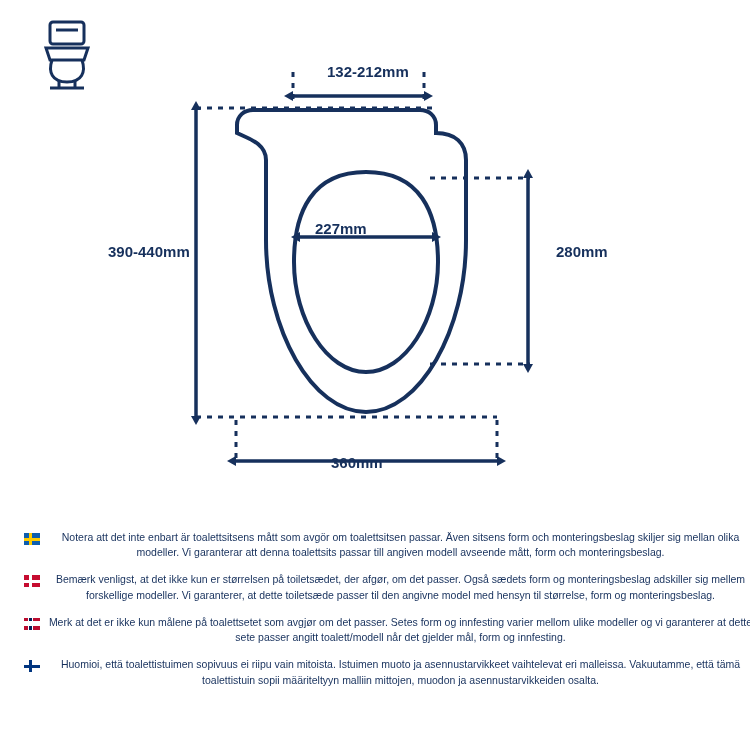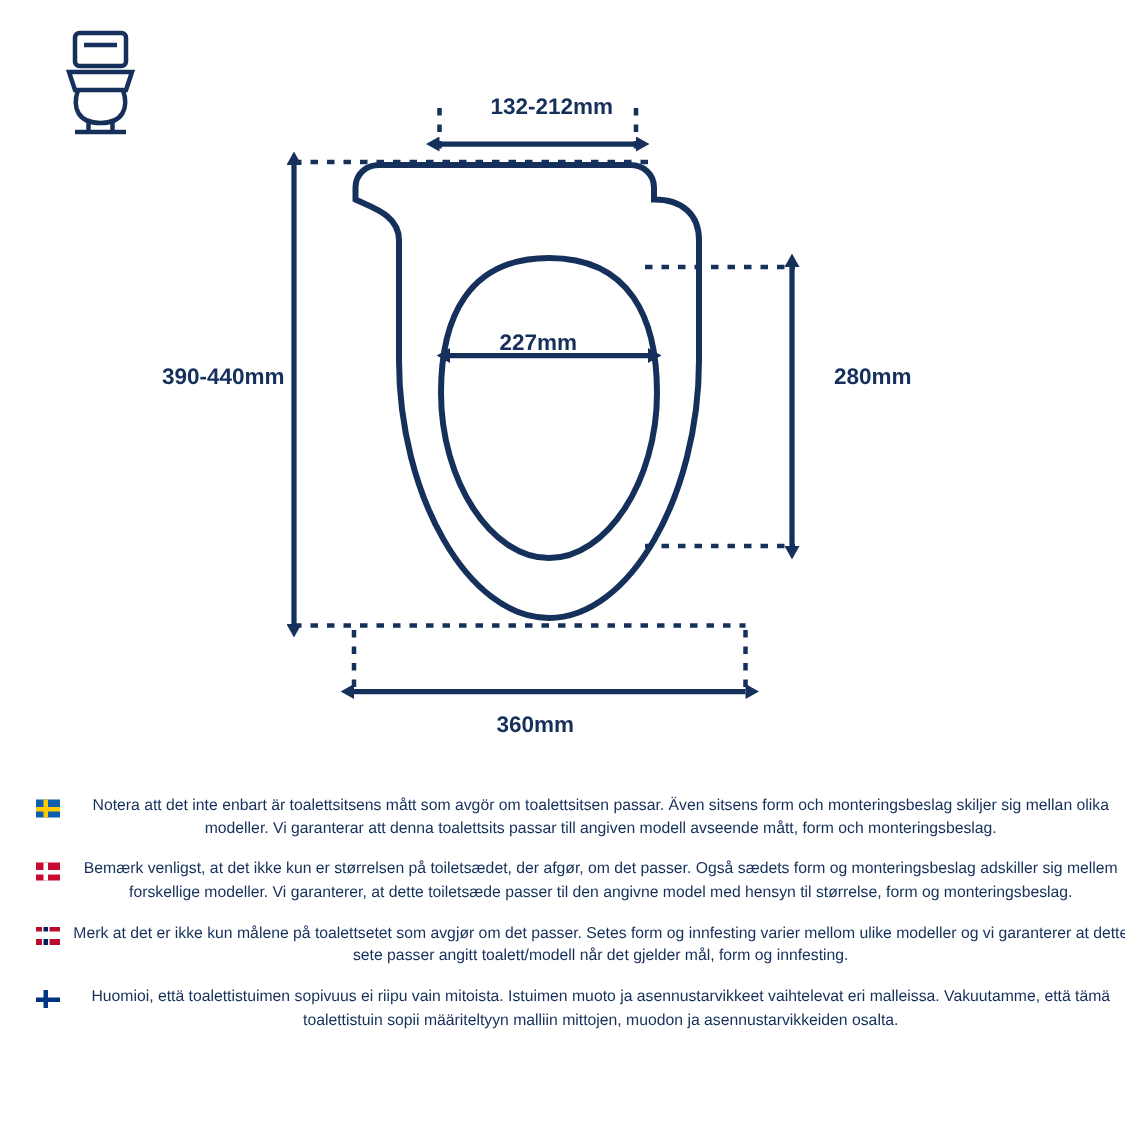--- a/index.html
+++ b/index.html
@@ -208,23 +208,23 @@
       <line x1="300" y1="237" x2="432" y2="237" marker-start="url(#arrL)" marker-end="url(#arrR)"></line>
 
       <line x1="528" y1="178" x2="528" y2="364" marker-start="url(#arrL)" marker-end="url(#arrR)"></line>
 
       <line x1="236" y1="461" x2="497" y2="461" marker-start="url(#arrL)" marker-end="url(#arrR)"></line>
     </g>
   </svg>
 
   <div class="dim-label" style="left:327px; top:63px;">132-212mm</div>
   <div class="dim-label" style="left:108px; top:243px;">390-440mm</div>
-  <div class="dim-label" style="left:333px; top:220px;">227mm</div>
+  <div class="dim-label" style="left:315px; top:220px;">227mm</div>
   <div class="dim-label" style="left:556px; top:243px;text-align:right;">280mm</div>
-  <div class="dim-label" style="left:331px; top:475px;">360mm</div>
+  <div class="dim-label" style="left:331px; top:454px;">360mm</div>
 
   <div class="notes">
 
     <div class="note-row">
       <span class="flag flag-se"></span>
       <span class="note-text">Notera att det inte enbart är toalettsitsens mått som avgör om toalettsitsen passar. Även sitsens form och monteringsbeslag skiljer sig mellan olika modeller. Vi garanterar att denna toalettsits passar till angiven modell avseende mått, form och monteringsbeslag.</span>
     </div>
 
     <div class="note-row">
       <span class="flag flag-dk"></span>

